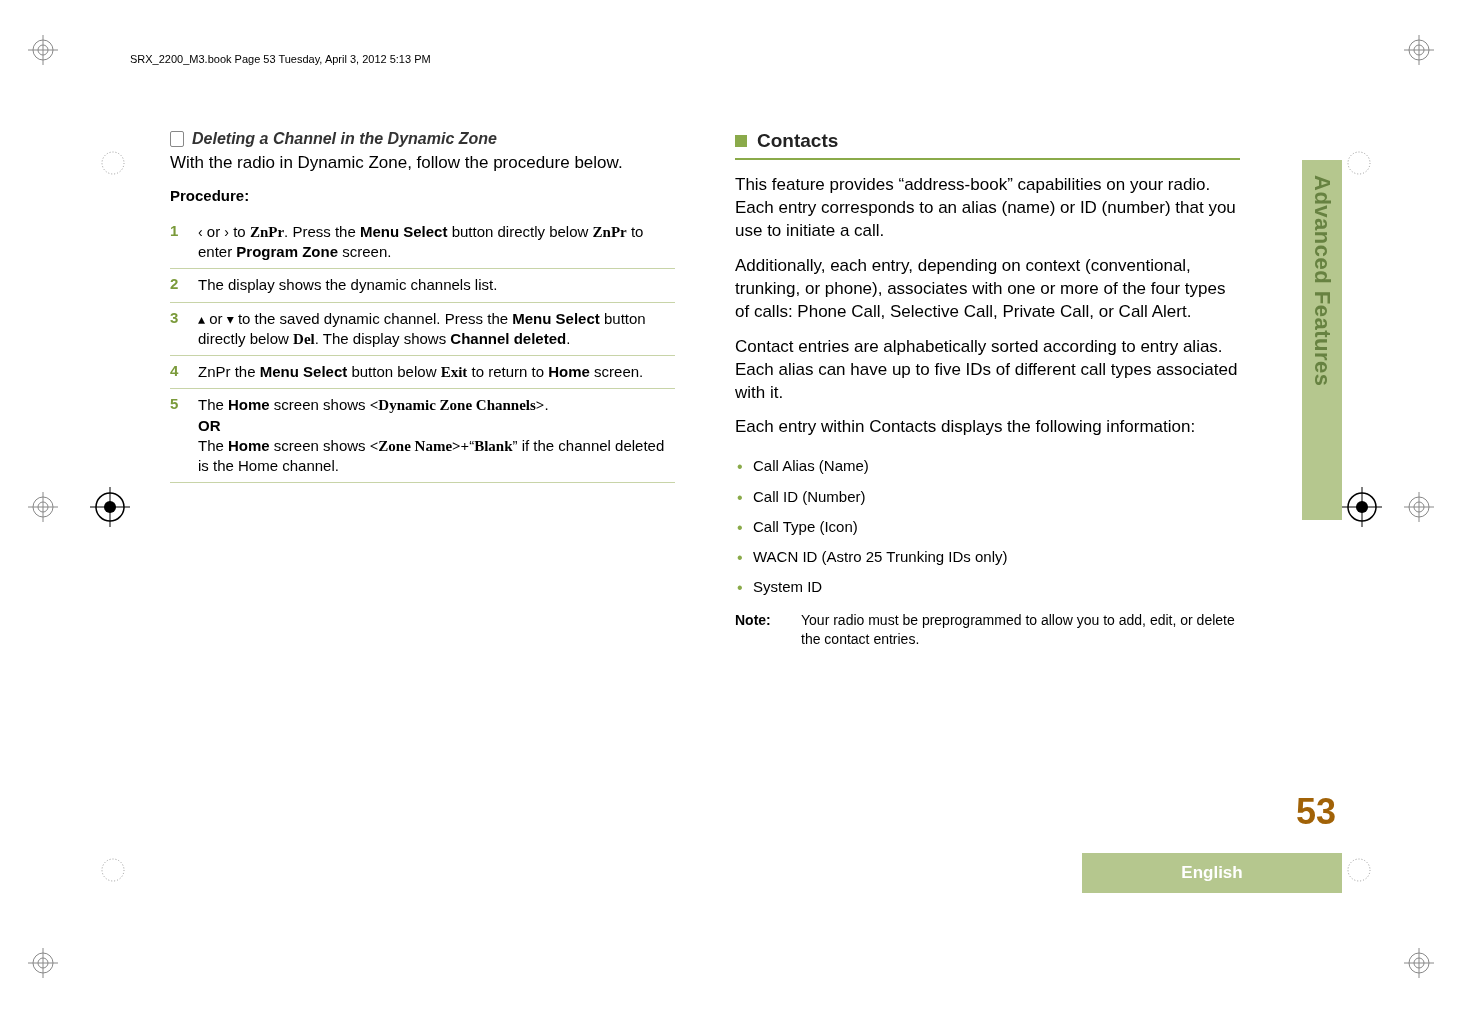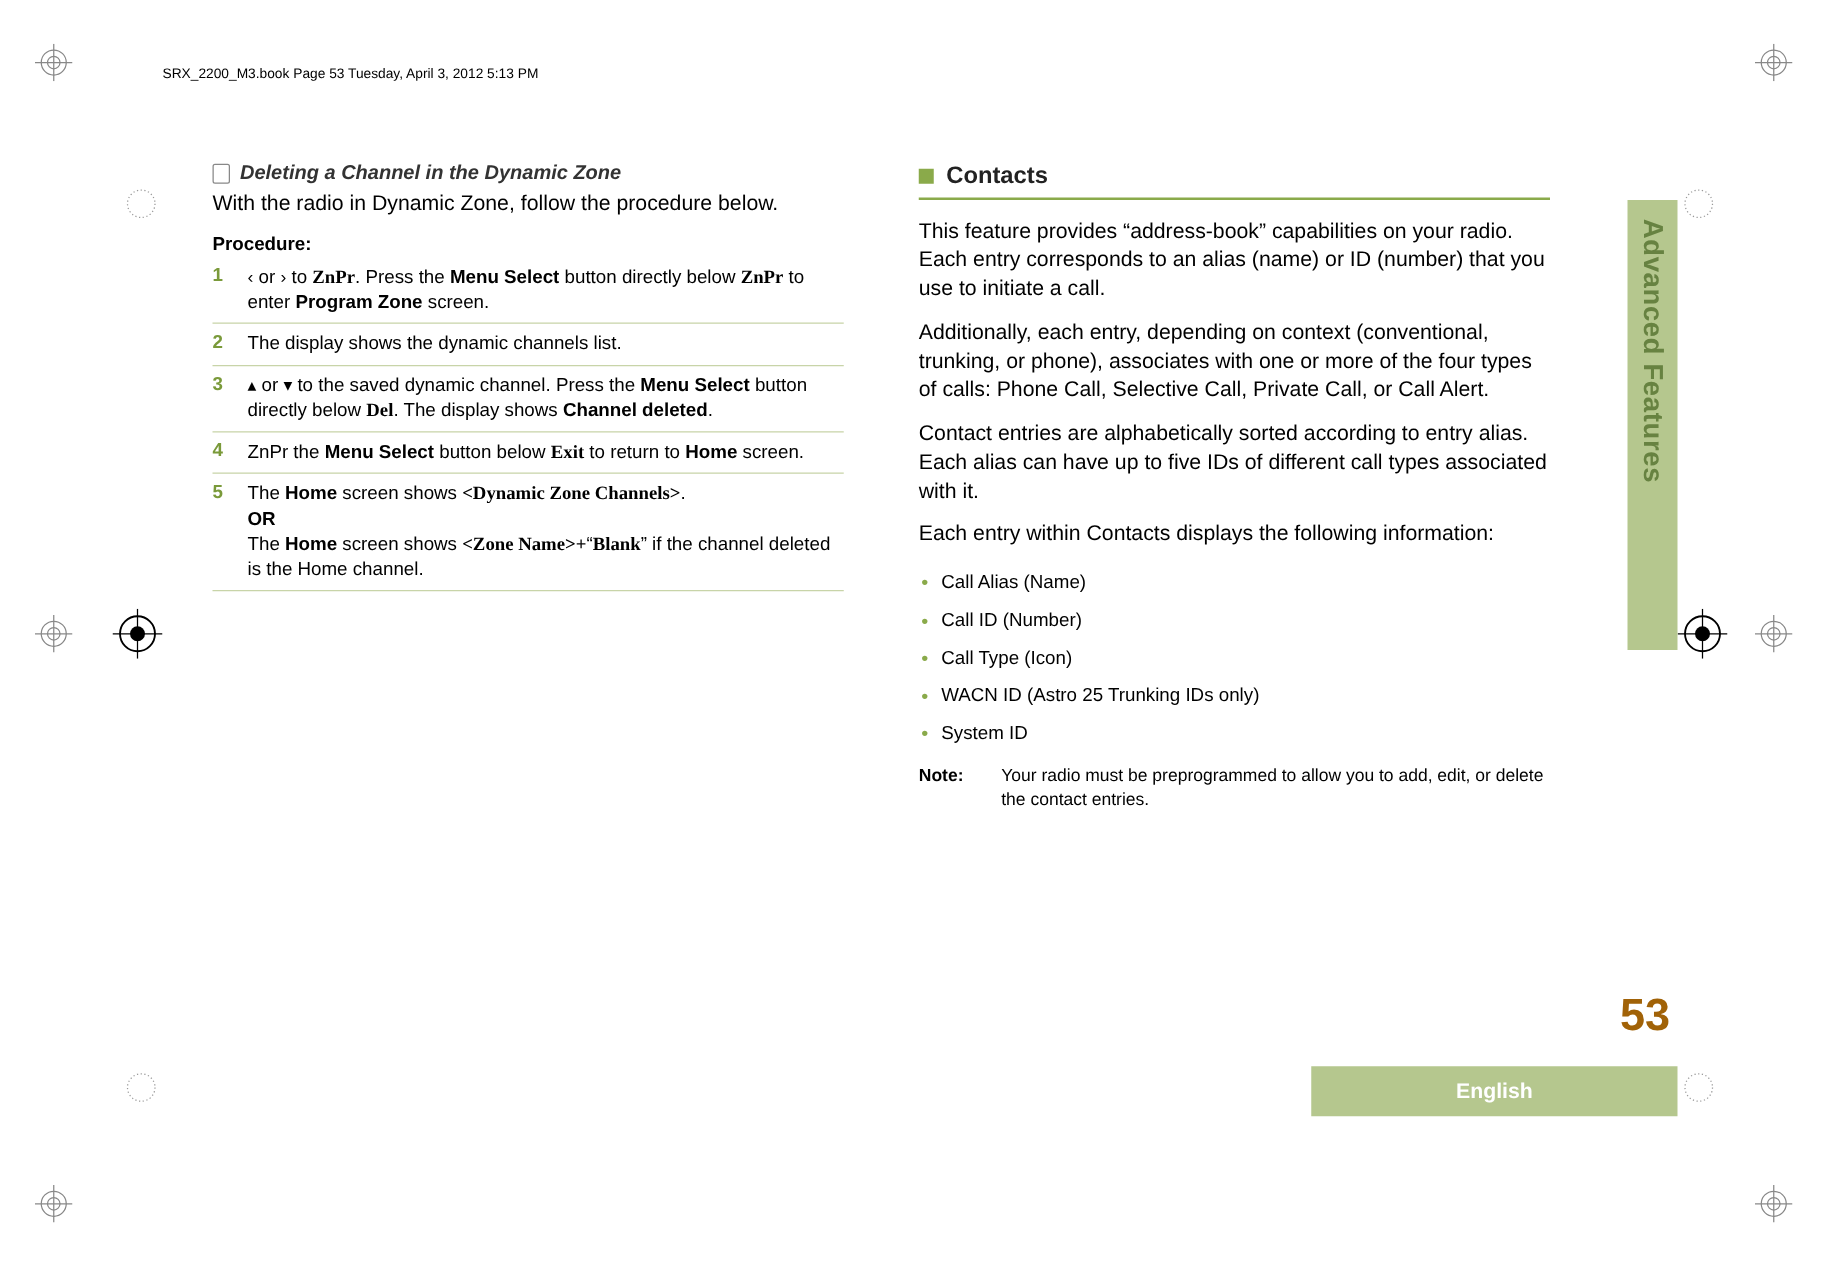--- a/index.html
+++ b/index.html
@@ -115,21 +115,21 @@
       margin-bottom: 14px;
     }
     .para {
       font-size: 17px;
       line-height: 1.35;
       margin-bottom: 12px;
     }
     .procedure-label {
       font-weight: bold;
       font-size: 15px;
-      margin-bottom: 2px;
+      margin-bottom: 12px;
       margin-top: 2px;
     }
     .step {
       display: flex;
       gap: 14px;
       padding: 6px 0;
       border-bottom: 1px solid #c8d4a8;
     }
     .step:last-of-type {
       border-bottom: 1px solid #c8d4a8;
@@ -201,21 +201,21 @@
       right: 126px;
       bottom: 180px;
       font-size: 36px;
       font-weight: bold;
       color: #a16207;
     }
     .footer-bar {
       position: absolute;
       right: 120px;
       bottom: 120px;
-      width: 293px;
+      width: 260px;
       height: 40px;
       background: #b5c78e;
       color: #fff;
       font-weight: bold;
       font-size: 17px;
       display: flex;
       align-items: center;
       justify-content: center;
     }
     .arrow-glyph {

